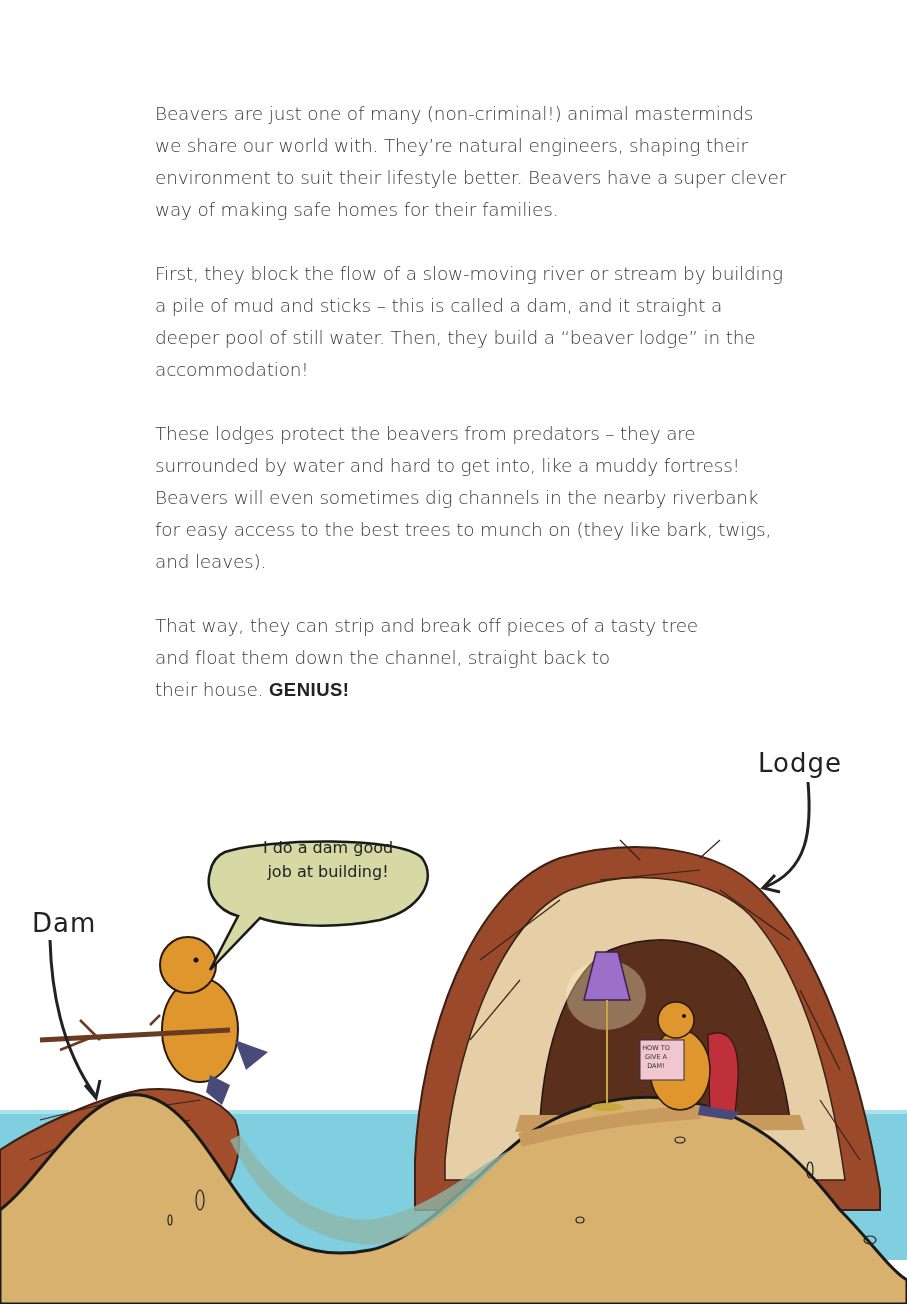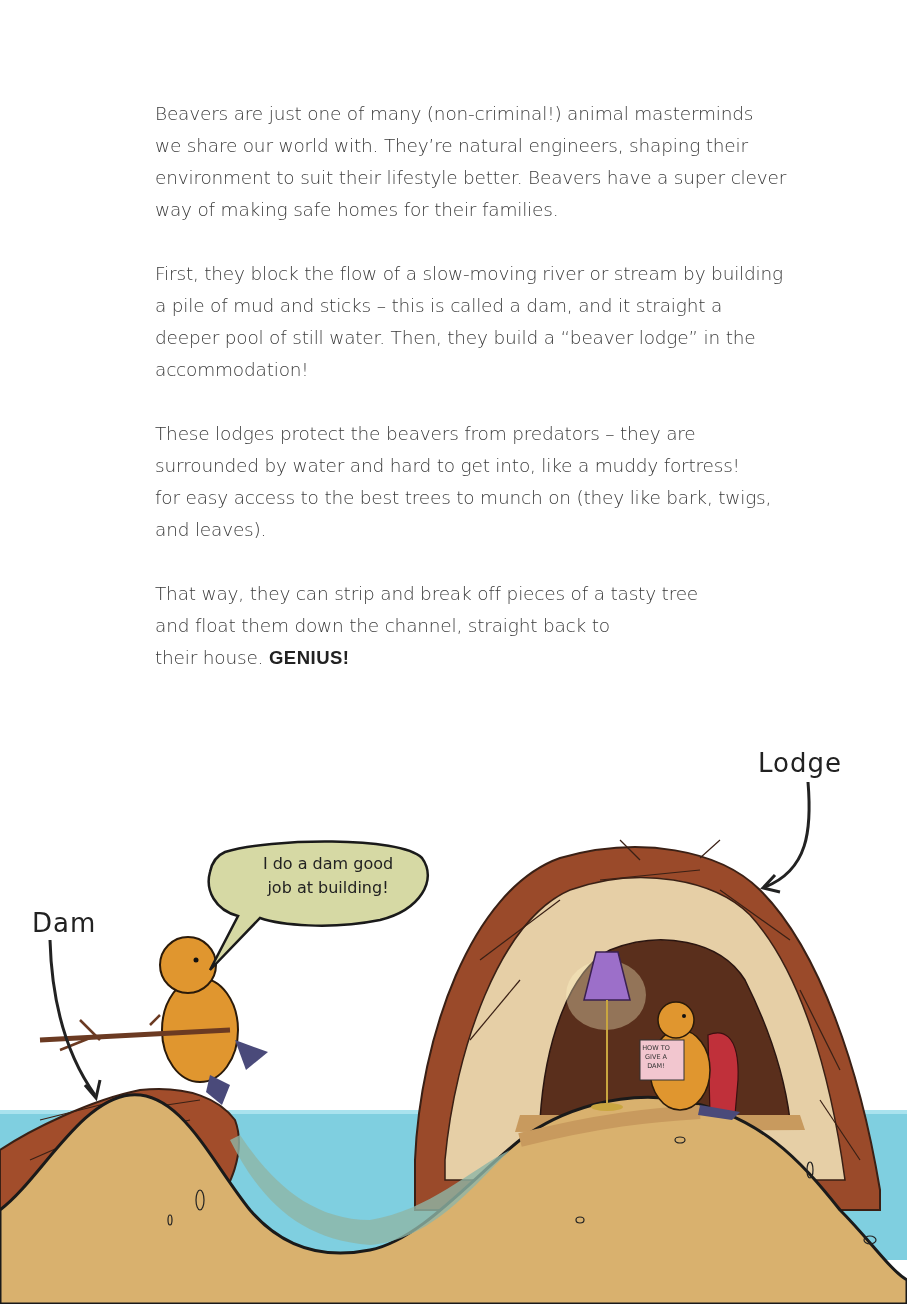--- a/index.html
+++ b/index.html
@@ -25,20 +25,21 @@
   </p>
   <p class="para">
     <span class="line">First, they block the flow of a slow-moving river or stream by building</span>
     <span class="line">a pile of mud and sticks – this is called a dam, and it straight a</span>
     <span class="line">deeper pool of still water. Then, they build a “beaver lodge” in the</span>
     <span class="line">accommodation!</span>
   </p>
   <p class="para">
     <span class="line">These lodges protect the beavers from predators – they are</span>
     <span class="line">surrounded by water and hard to get into, like a muddy fortress!</span>
+    <span class="line">Beavers will even sometimes dig channels in the nearby riverbank</span>
     <span class="line">for easy access to the best trees to munch on (they like bark, twigs,</span>
     <span class="line">and leaves).</span>
   </p>
   <p class="para">
     <span class="line">That way, they can strip and break off pieces of a tasty tree</span>
     <span class="line">and float them down the channel, straight back to</span>
     <span class="line"><span>their house. </span><span class="genius">GENIUS!</span></span>
   </p>
 </div>
 
@@ -120,21 +121,21 @@
 
     <path d="M50 200 C52 270 70 320 95 355" stroke="#222" stroke-width="3" fill="none"></path>
     <path d="M85 345 L96 358 L100 340" stroke="#222" stroke-width="3" fill="none"></path>
     <path d="M808 42 C812 90 808 130 765 147" stroke="#222" stroke-width="3" fill="none"></path>
     <path d="M775 135 L763 148 L780 152" stroke="#222" stroke-width="3" fill="none"></path>
   </svg>
 
   <div class="label" style="left:32px; top:168px;">Dam</div>
   <div class="label" style="left:758px; top:8px;">Lodge</div>
 
-  <div class="bubble-text" style="left:238px; top:112px; width:180px;">
+  <div class="bubble-text" style="left:238px; top:96px; width:180px;">
     <div>I do a dam good</div>
     <div>job at building!</div>
   </div>
 
   <div class="book-text" style="left:640px; top:304px; width:32px;">
     <div>HOW TO</div>
     <div>GIVE A</div>
     <div>DAM!</div>
   </div>
 </div>

